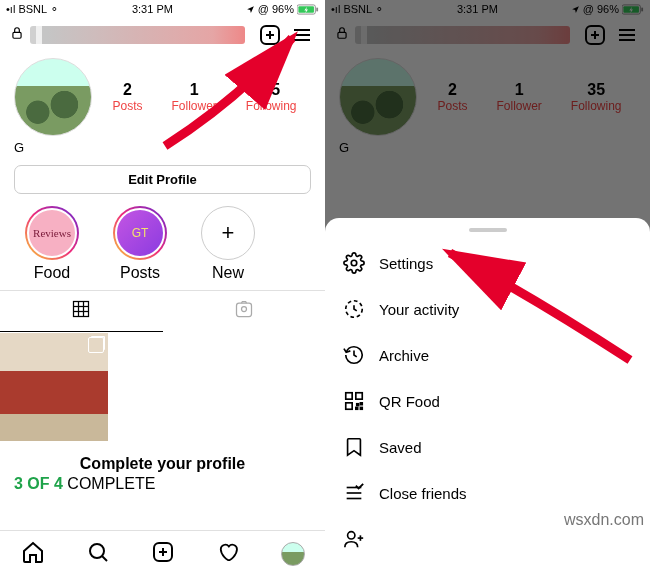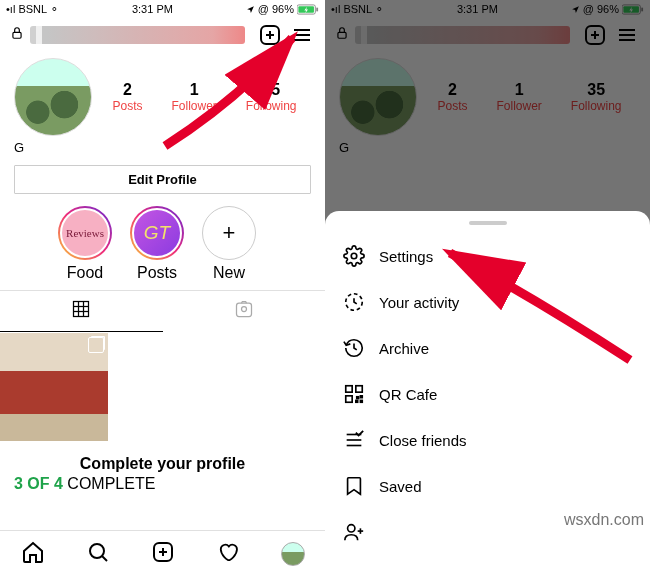--- a/index.html
+++ b/index.html
@@ -13,46 +13,46 @@
   .navbar { display: flex; align-items: center; padding: 4px 10px 6px; gap: 6px; }
   .username-blur { flex: 1; height: 18px; border-radius: 3px; background: repeating-linear-gradient(90deg,#d0d0d0 0 6px,#f0f0f0 6px 12px,#c5c5c5 12px 18px,#e5a5a5 85%,#e88 100%); margin-right: 6px; }
   .icon-btn { width: 26px; height: 26px; display: flex; align-items: center; justify-content: center; }
   .profile-row { display: flex; align-items: center; padding: 4px 14px 2px; gap: 6px; }
   .avatar-lg { width: 78px; height: 78px; border-radius: 50%; background: linear-gradient(#cfe 0 35%, #7a9b62 35% 100%); border: 1px solid #ddd; position: relative; overflow: hidden; }
   .avatar-lg::after { content:""; position:absolute; inset:0; background: radial-gradient(circle at 30% 70%, #4a6a3f 0 15%, transparent 16%), radial-gradient(circle at 65% 60%, #4a6a3f 0 20%, transparent 21%); }
   .stats { flex:1; display:flex; justify-content: space-around; text-align:center; }
   .stat-num { font-size: 16px; font-weight: 600; }
   .stat-lbl { font-size: 12px; color:#ef4444; }
   .name-row { padding: 2px 14px 6px; font-size: 13px; }
-  .edit-btn { margin: 4px 14px 10px; border: 1px solid #ccc; border-radius: 1px; text-align: center; padding: 6px; font-size: 13px; font-weight: 600; }
-  .highlights { display:flex; gap: 18px; padding: 2px 25px 8px; margin-left: 33px; }
+  .edit-btn { margin: 4px 14px 10px; border: 1px solid #ccc; border-radius: 7px; text-align: center; padding: 6px; font-size: 13px; font-weight: 600; }
+  .highlights { display:flex; gap: 34px; padding: 2px 25px 8px; }
   .hl { display:flex; flex-direction:column; align-items:center; gap:4px; }
   .hl-ring { width: 54px; height: 54px; border-radius:50%; padding:2px; display:flex; align-items:center; justify-content:center; }
   .hl-ring .hl-inner { width:100%; height:100%; border-radius:50%; border:2px solid #fff; }
   .hl-lbl { font-size: 16px; }
   .ring-food { background: linear-gradient(45deg,#f9ce34,#ee2a7b,#6228d7); }
   .ring-food .hl-inner { background:#f7b0c3; display:flex;align-items:center;justify-content:center;font-family:cursive;font-size:11px;color:#7a1a3a; }
   .ring-cafe { background: linear-gradient(45deg,#f9ce34,#ee2a7b,#6228d7); }
-  .ring-cafe .hl-inner { background: linear-gradient(135deg,#c455e3,#8b3be0); display:flex;align-items:center;justify-content:center;font-style:italic;color:#f2e36b;font-size:19px; }
+  .ring-cafe .hl-inner { background: linear-gradient(135deg,#c455e3,#8b3be0); display:flex;align-items:center;justify-content:center;color:#f2e36b;font-size:12px; }
   .ring-new { background:#fff; border:1px solid #ccc; }
   .ring-new .hl-inner { background:#fff; display:flex;align-items:center;justify-content:center; font-size:22px; font-weight:300; border:none; }
   .tabs { display:flex; border-top:1px solid #e0e0e0; }
   .tab { flex:1; text-align:center; padding:8px 0; }
   .tab.active { border-bottom: 1px solid #000; }
   .grid-img { width:108px; height:108px; background: linear-gradient(#e5d8c5 0 35%, #aa3b2e 35% 75%, #c9b89a 75%); position: relative; margin-top: 1px; }
   .grid-img::after { content:""; position:absolute; top:4px; right:4px; width:14px;height:14px;border:1.5px solid #fff; border-radius:2px; box-shadow: 2px -2px 0 -1px #fff; }
   .complete { padding: 14px 14px 4px; }
   .complete-title { font-size:16px; font-weight:700;text-align:center; }
   .complete-sub { font-size:16px; margin-top:2px; }
   .complete-sub .done { color:#1fa34a; font-weight:600; }
   .bottom-nav { position:absolute; bottom:0; left:0; right:0; height:46px; border-top:1px solid #e0e0e0; background:#fff; display:flex; justify-content:space-around; align-items:center; }
   .bn-avatar { width:24px;height:24px;border-radius:50%;background: linear-gradient(#cfe 0 40%, #7a9b62 40%); border:1px solid #aaa; }
   .arrow { position:absolute; pointer-events:none; }
   .overlay { position:absolute; inset:0; background: rgba(0,0,0,0.55); }
-  .sheet { position:absolute; bottom:0; left:0; right:0; background:#fff; border-radius: 14px 14px 0 0; padding: 8px 0 21px; margin-top: 20px; }
+  .sheet { position:absolute; bottom:0; left:0; right:0; background:#fff; border-radius: 14px 14px 0 0; padding: 8px 0 14px; margin-top: 20px; }
   .sheet-handle { width:38px; height:4px; background:#ccc; border-radius:2px; margin: 2px auto 8px; }
   .menu-item { display:flex; align-items:center; gap:14px; padding: 12px 18px; font-size:15px; }
   .menu-item svg { width:22px; height:22px; }
   .watermark { position:absolute; right:4px; bottom:46px; font-size:16px; color:#777; background:rgba(255,255,255,0.6); padding:1px 2px; }
 </style>
 </head>
 <body>
 
 <div class="phone left">
   <div class="statusbar">
@@ -282,36 +282,36 @@
     <div class="menu-item">
       <svg viewBox="0 0 24 24" fill="none" stroke="#000" stroke-width="1.8">
           <rect x="3" y="3" width="7" height="7"></rect>
           <rect x="14" y="3" width="7" height="7"></rect>
           <rect x="3" y="14" width="7" height="7"></rect>
           <rect x="15" y="15" width="2" height="2" fill="#000"></rect>
           <rect x="19" y="14" width="2" height="2" fill="#000"></rect>
           <rect x="14" y="19" width="2" height="2" fill="#000"></rect>
           <rect x="19" y="19" width="2" height="2" fill="#000"></rect>
         </svg>
-      <span>QR Cafe</span>
+      <span>QR Food</span>
+    </div>
+    <div class="menu-item">
+      <svg viewBox="0 0 24 24" fill="none" stroke="#000" stroke-width="1.8">
+          <path d="M19 21l-7-5-7 5V4a1 1 0 011-1h12a1 1 0 011 1z"></path>
+        </svg>
+      <span>Saved</span>
     </div>
     <div class="menu-item">
       <svg viewBox="0 0 24 24" fill="none" stroke="#000" stroke-width="1.8">
           <line x1="4" y1="6" x2="20" y2="6"></line>
           <line x1="4" y1="12" x2="20" y2="12"></line>
           <line x1="4" y1="18" x2="20" y2="18"></line>
           <polyline points="14 4 17 7 22 2" stroke-width="2"></polyline>
         </svg>
       <span>Close friends</span>
-    </div>
-    <div class="menu-item">
-      <svg viewBox="0 0 24 24" fill="none" stroke="#000" stroke-width="1.8">
-          <path d="M19 21l-7-5-7 5V4a1 1 0 011-1h12a1 1 0 011 1z"></path>
-        </svg>
-      <span>Saved</span>
     </div>
     <div class="menu-item">
       <svg viewBox="0 0 24 24" fill="none" stroke="#000" stroke-width="1.8">
           <circle cx="9" cy="8" r="4"></circle>
           <path d="M2 21c0-4 3-6 7-6s7 2 7 6"></path>
           <line x1="19" y1="8" x2="19" y2="14"></line>
           <line x1="16" y1="11" x2="22" y2="11"></line>
         </svg>
     </div>
   </div>

